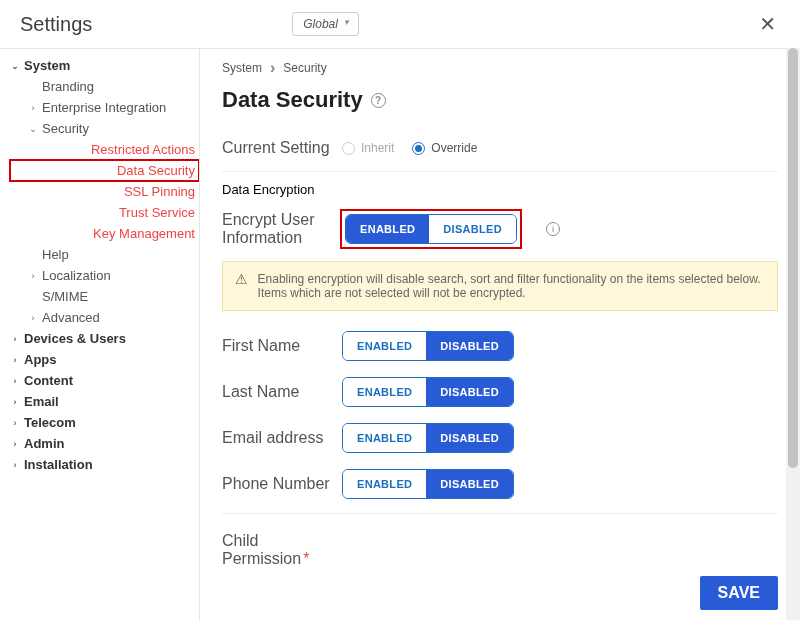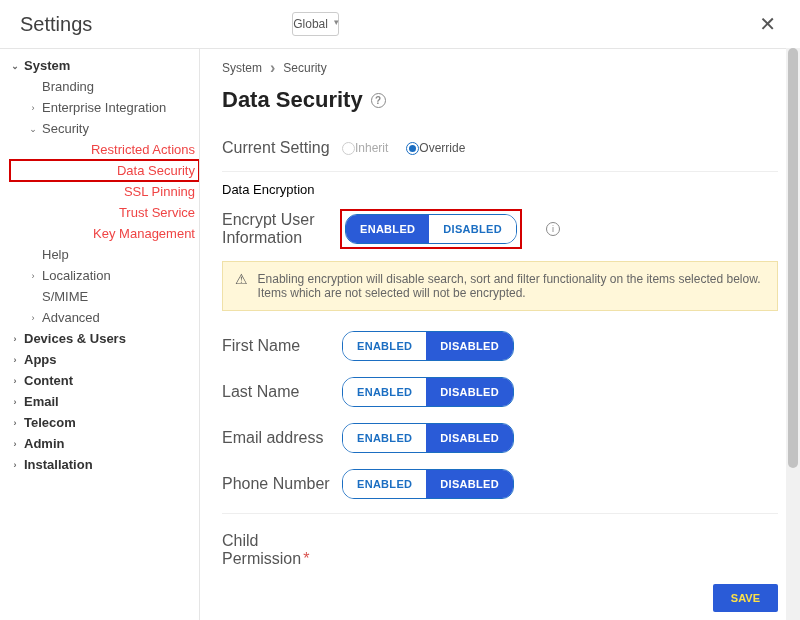--- a/index.html
+++ b/index.html
@@ -2,21 +2,21 @@
 <html><head>
 <meta charset="utf-8">
 <style>
   * { box-sizing: border-box; }
   html, body { margin:0; padding:0; font-family: "Segoe UI", Arial, sans-serif; color:#333; font-size:13px; }
   body { width:800px; height:620px; overflow:hidden; position:relative; }
 
   
   .header { height:48px; display:flex; align-items:center; padding:0 16px 0 20px; }
   .header-title { font-size:20px; font-weight:400; color:#404040; }
-  .global-btn { border:1px solid #ccc; background:#fff; padding:4px 0; border-radius:3px; font-size:12px; color:#555; cursor:pointer; display:inline-flex; align-items:flex-start; gap:6px; margin-left: 200px;}
+  .global-btn { border:1px solid #ccc; background:#fff; padding:4px 10px; border-radius:3px; font-size:12px; color:#555; cursor:pointer; display:inline-flex; align-items:flex-start; gap:6px; margin-left: 200px; font-style: italic;}
   .chev { font-size:9px; color:#888; }
   .close-x { font-size:20px; color:#555; cursor:pointer; padding:4px 8px; }
 
   .hr { border:none; border-top:1px solid #e5e5e5; margin:0; }
 
   
   .body { display:flex; height:calc(620px - 49px); }
   .sidebar { width:200px; border-right:1px solid #e5e5e5; padding:6px 0 6px 10px; overflow-y:auto; }
   .main { flex:1; overflow-y:auto; padding:10px 22px 12px 22px; position:relative; }
   
@@ -44,40 +44,40 @@
 
   
   .row { display:flex; align-items:center; padding:8px 0; }
   .row-label { width:120px; font-size:16px; color:#555; }
   .row-label .small { display:block; }
   .row-body { flex:1; display:flex; align-items:center; gap:18px; font-size:12px; }
   .section-title { font-size:13px; color:#000000; margin:6px 0 6px 0; font-weight:500; }
   .divider { border:none; border-top:1px solid #eee; margin:6px 0 10px 0; }
 
   
-  .radio { display:inline-flex; align-items:center; cursor:pointer; color:#555; }
+  .radio { display:inline-flex; align-items:center; gap:6px; cursor:pointer; color:#555; }
   .radio .ring { width:13px; height:13px; border:1px solid #888; border-radius:50%; display:inline-flex; align-items:center; justify-content:center; }
   .radio.disabled .ring { border-color:#ccc; }
   .radio.disabled { color:#aaa; }
   .radio.checked .ring { border-color:#1b6ec2; }
   .radio.checked .ring::after { content:""; width:7px; height:7px; background:#1b6ec2; border-radius:50%; }
 
   
-  .toggle-group { display:inline-flex; border:1px solid #1b6ec2; border-radius:12px; overflow:hidden; }
+  .toggle-group { display:inline-flex; border:1px solid #1b6ec2; border-radius:6px; overflow:hidden; }
   .toggle-btn { padding:8px 14px; font-size:11px; font-weight:600; letter-spacing:0.3px; cursor:pointer; background:#fff; color:#1b6ec2; }
   .toggle-btn.active { background:#2a5bd7; color:#fff; }
   .toggle-wrap.highlight-red { outline:2px solid #d40000; padding:3px; display:inline-block;}
   .info-ic { display:inline-flex; width:14px; height:14px; border:1px solid #888; border-radius:50%; font-size:9px; color:#888; align-items:center; justify-content:center; margin-left:8px;}
 
   
   .warn { background:#fff7d9; border:1px solid #f0e1a8; padding:10px 12px; font-size:12px; color:#666; display:flex; gap:10px; align-items:flex-start; margin:6px 0 12px 0;}
   .warn .tri { font-size:14px; color:#555; line-height:1; }
 
   
-  .save-btn { background:#2a5bd7; color:#fde047; border:none; padding:8px 18px; font-weight:600; font-size:11px; border-radius:2px; cursor:pointer; float:right; margin-top:8px; }
+  .save-btn { background:#2a5bd7; color:#ffffff; border:none; padding:8px 18px; font-weight:600; font-size:16px; border-radius:2px; cursor:pointer; float:right; margin-top:0; }
 
   .req { color:#d9534f; margin-left:2px; }
 </style>
 </head>
 <body>
 
 <div class="header">
   <span class="header-title">Settings</span>
   <button class="global-btn">
     <span>Global</span>

